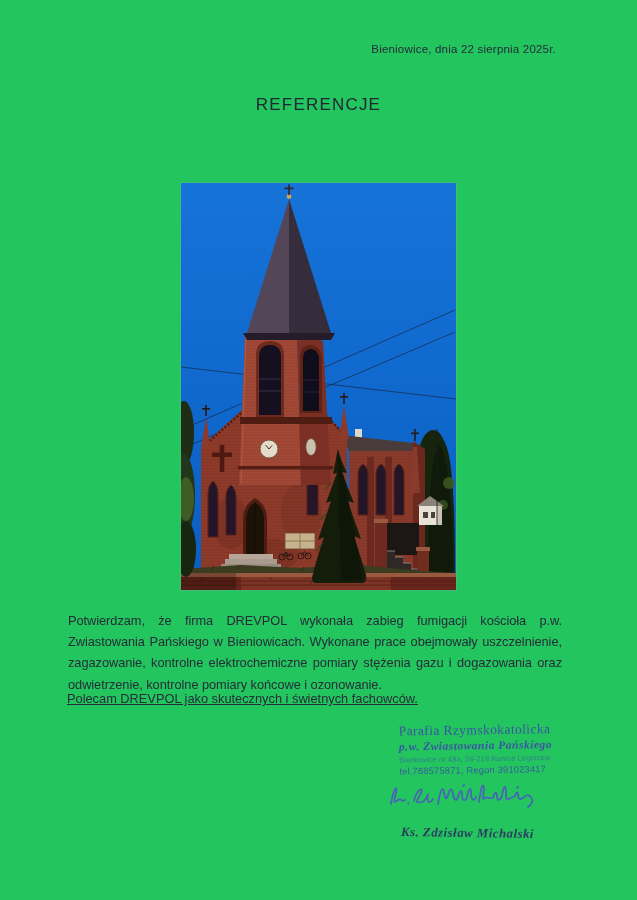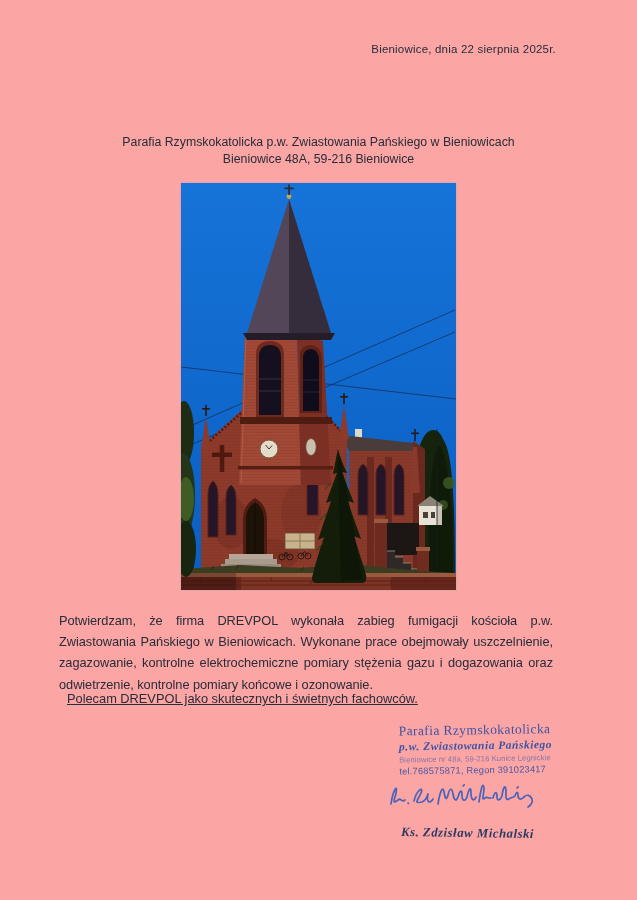--- a/index.html
+++ b/index.html
@@ -4,21 +4,21 @@
 <style>
   * { margin: 0; padding: 0; box-sizing: border-box; }
   html, body { background: #ffffff; }
   body {
     width: 637px; height: 900px;
     position: relative;
     font-family: "Liberation Sans", "DejaVu Sans", sans-serif;
     color: #272c38;
     overflow: hidden;
   }
-  .page { position: absolute; inset: 0; background: #fca5a5; }
+  .page { position: absolute; inset: 0; background: #22c55e; }
 
   .date-line {
     position: absolute; top: 43px; left: 0; width: 556px;
     text-align: right; font-size: 11.5px; letter-spacing: 0.2px;
   }
   .doc-title {
     position: absolute; top: 95px; left: 0; width: 100%;
     text-align: center; font-size: 17px; letter-spacing: 1.2px;
     color: #222734;
   }
@@ -26,21 +26,21 @@
     position: absolute; top: 134px; left: 0; width: 100%;
     text-align: center; font-size: 12.3px; line-height: 17px;
   }
   .photo-wrap {
     position: absolute; left: 181px; top: 183px; width: 275px; height: 407px;
     box-shadow: 0 0 0 1px rgba(150,165,190,0.25);
   }
   .photo-wrap svg { display: block; }
 
   .para-1 {
-    position: absolute; left: 59px; top: 610px; width: 494px;
+    position: absolute; left: 68px; top: 610px; width: 494px;
     font-size: 12.8px; line-height: 21.2px; letter-spacing: -0.05px;
     text-align: justify;
   }
   .para-2 {
     position: absolute; left: 67px; top: 691px; width: 494px;
     font-size: 12.8px;
     text-decoration: underline;
   }
 
   .stamp-block {
@@ -70,25 +70,22 @@
     transform: rotate(0.9deg);
   }
 </style>
 </head>
 <body>
 
 <div class="page">
 
   <div class="date-line">Bieniowice, dnia 22 sierpnia 2025r.</div>
 
-
-  <div class="org-block">
-    <div>Parafia Rzymskokatolicka p.w. Zwiastowania Pańskiego w Bieniowicach</div>
-    <div>Bieniowice 48A, 59-216 Bieniowice</div>
-  </div>
+  <div class="doc-title">REFERENCJE</div>
+
 
   <div class="photo-wrap">
     <svg viewBox="0 0 275 407" width="275" height="407">
       <defs>
         <linearGradient id="sky" x1="0" y1="0" x2="0" y2="1">
           <stop offset="0" stop-color="#1673d8"></stop>
           <stop offset="1" stop-color="#0a5ec2"></stop>
         </linearGradient>
         <pattern id="brick" width="9" height="6" patternUnits="userSpaceOnUse">
           <path d="M0,0.5 H9 M0,3.5 H9" stroke="#2e0f09" stroke-width="0.5" opacity="0.16"></path>

